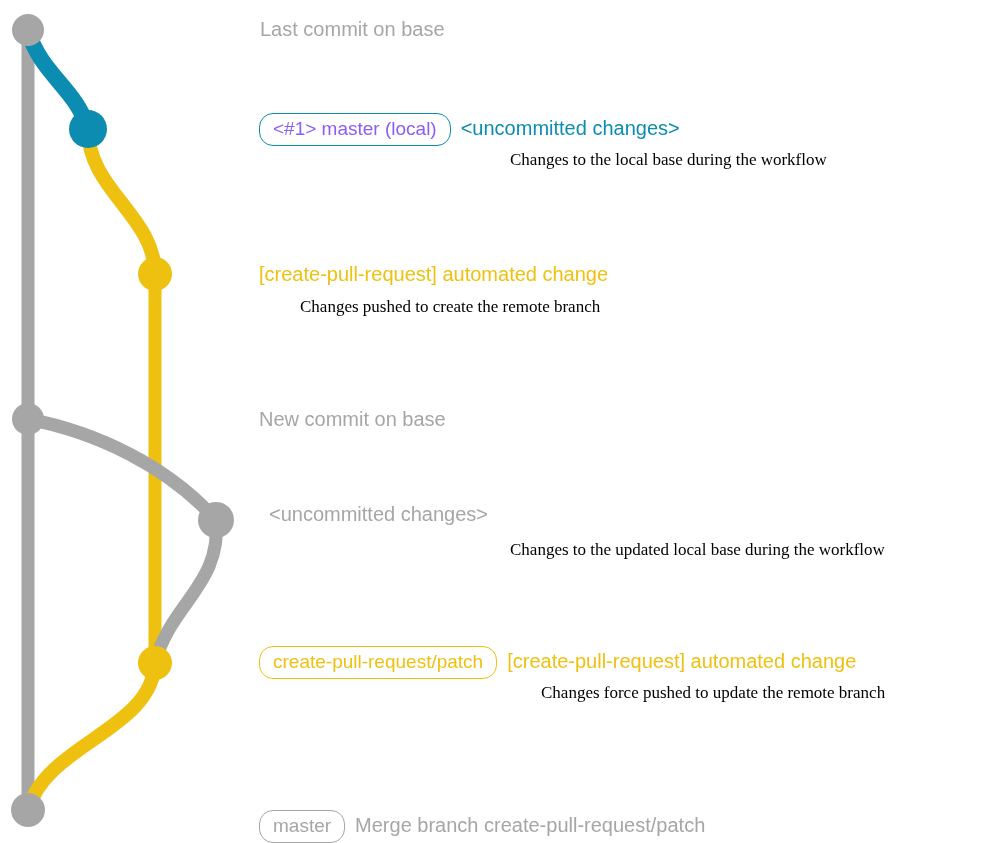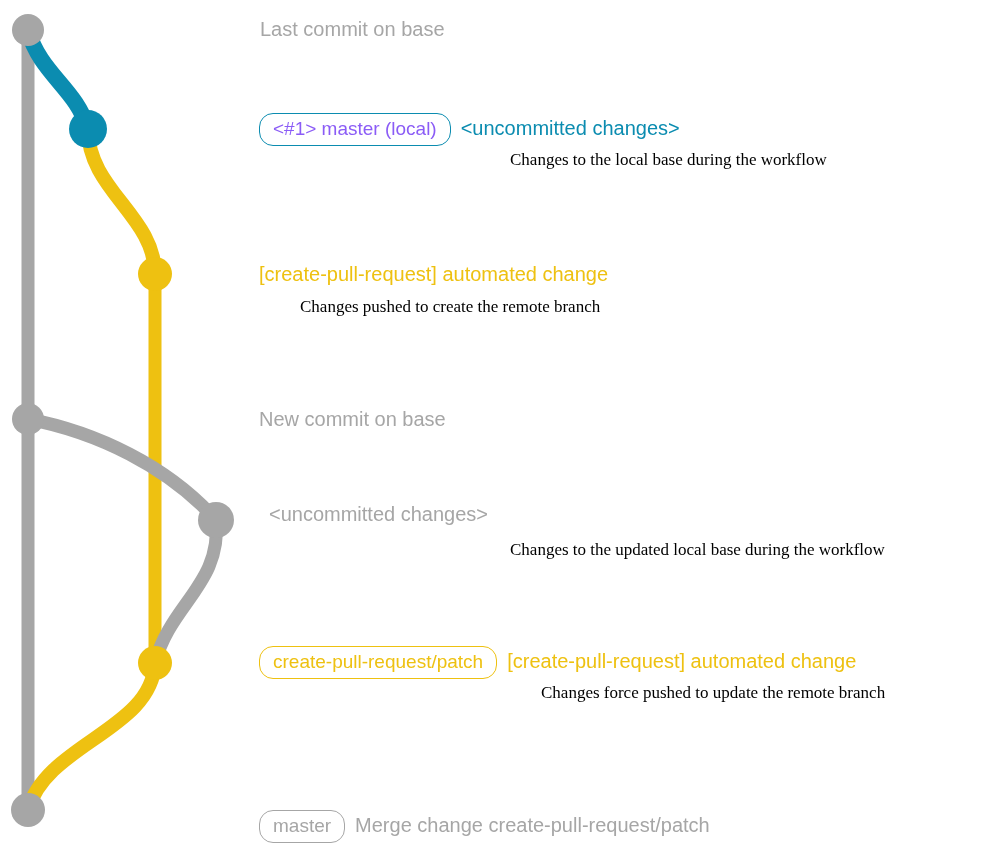--- a/index.html
+++ b/index.html
@@ -112,14 +112,14 @@
 <div class="desc" style="left:510px; top:540px;">Changes to the updated local base during the workflow</div>
 
 <div class="row" style="left:259px; top:646px;">
   <span class="pill yellow">create-pull-request/patch</span>
   <span class="subject yellow">[create-pull-request] automated change</span>
 </div>
 <div class="desc" style="left:541px; top:683px;">Changes force pushed to update the remote branch</div>
 
 <div class="row" style="left:259px; top:794px;margin-top:16px;">
   <span class="pill gray">master</span>
-  <span class="subject gray">Merge change create-pull-request/patch</span>
+  <span class="subject gray">Merge branch create-pull-request/patch</span>
 </div>
 
 </body></html>

